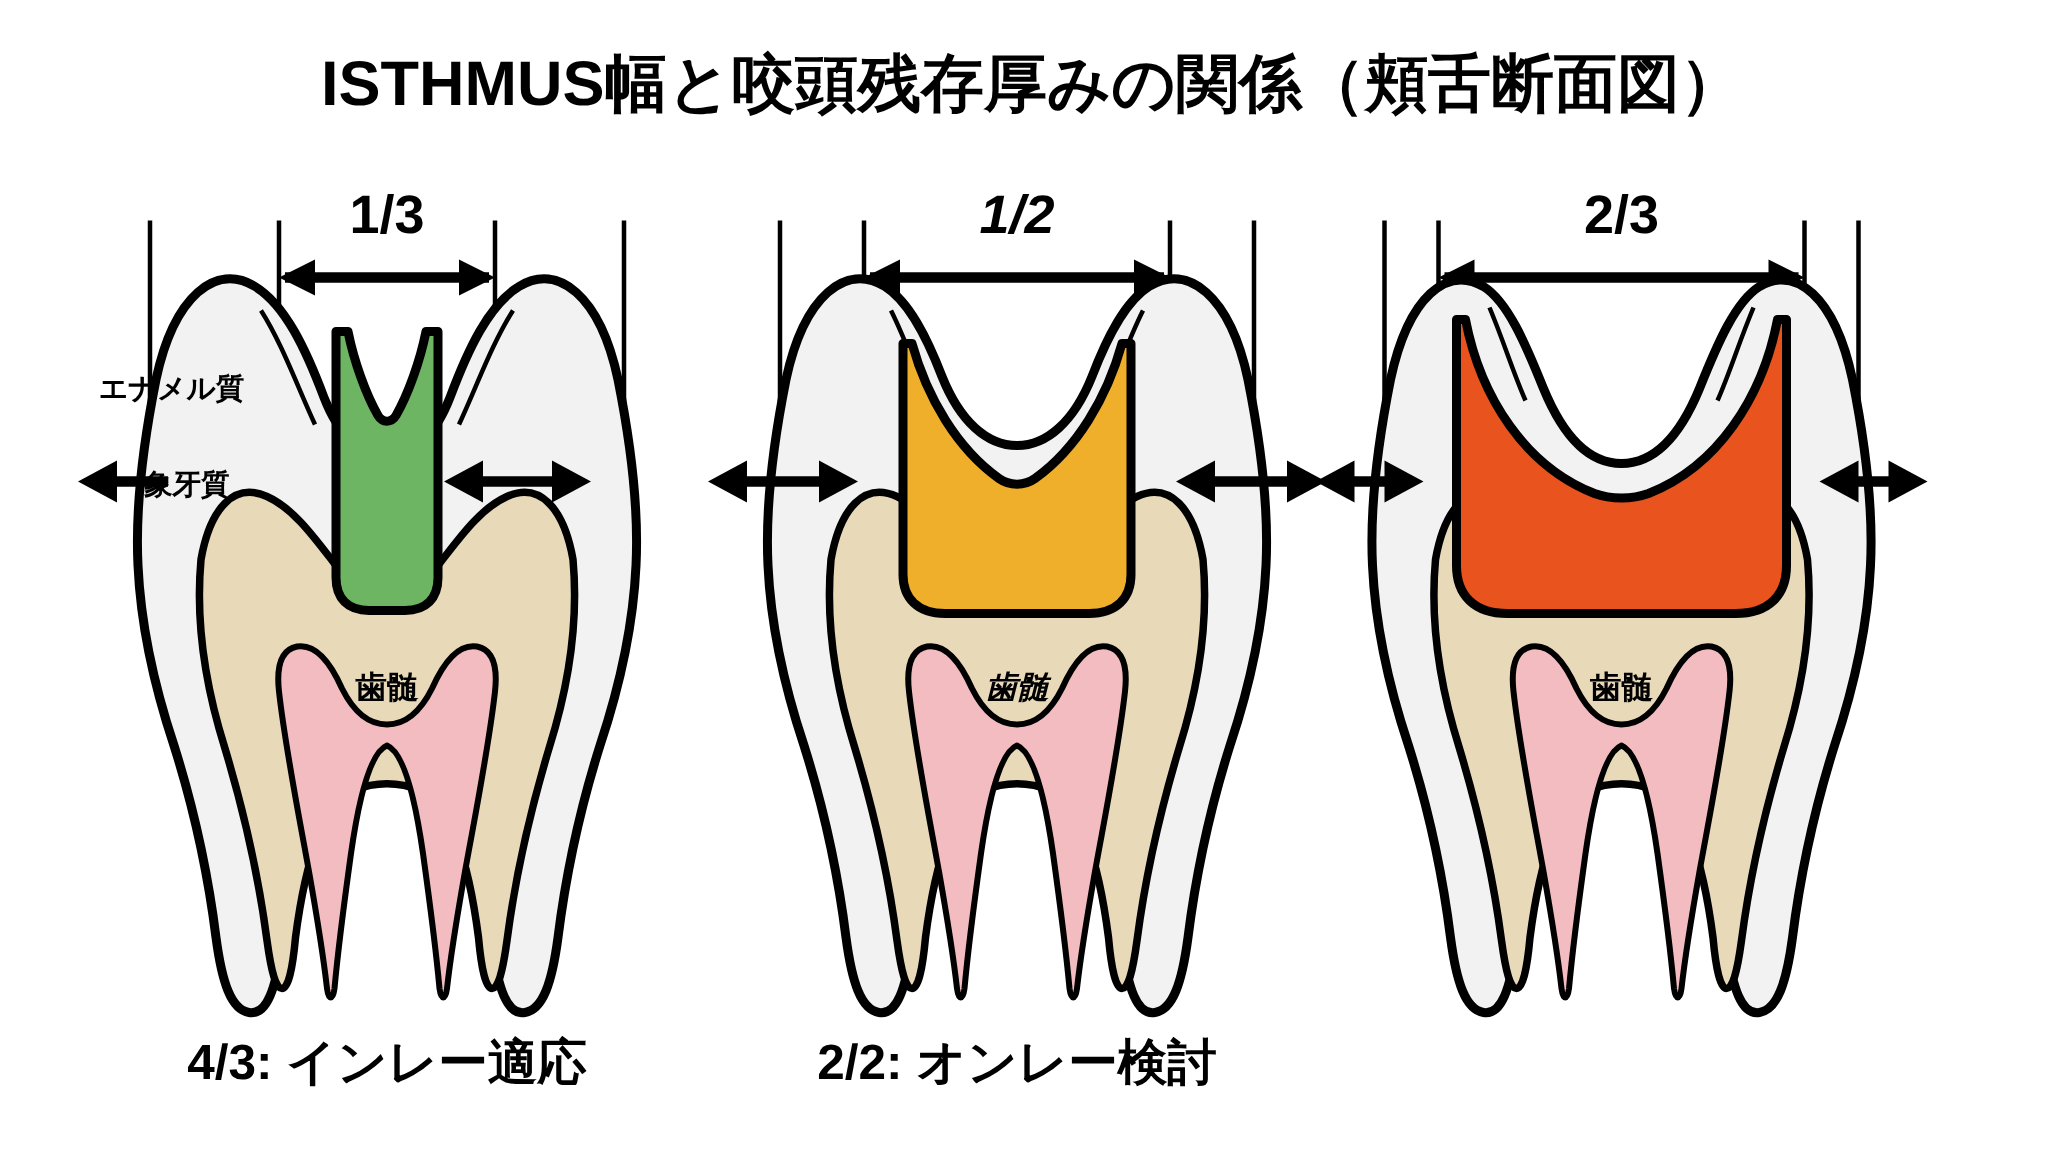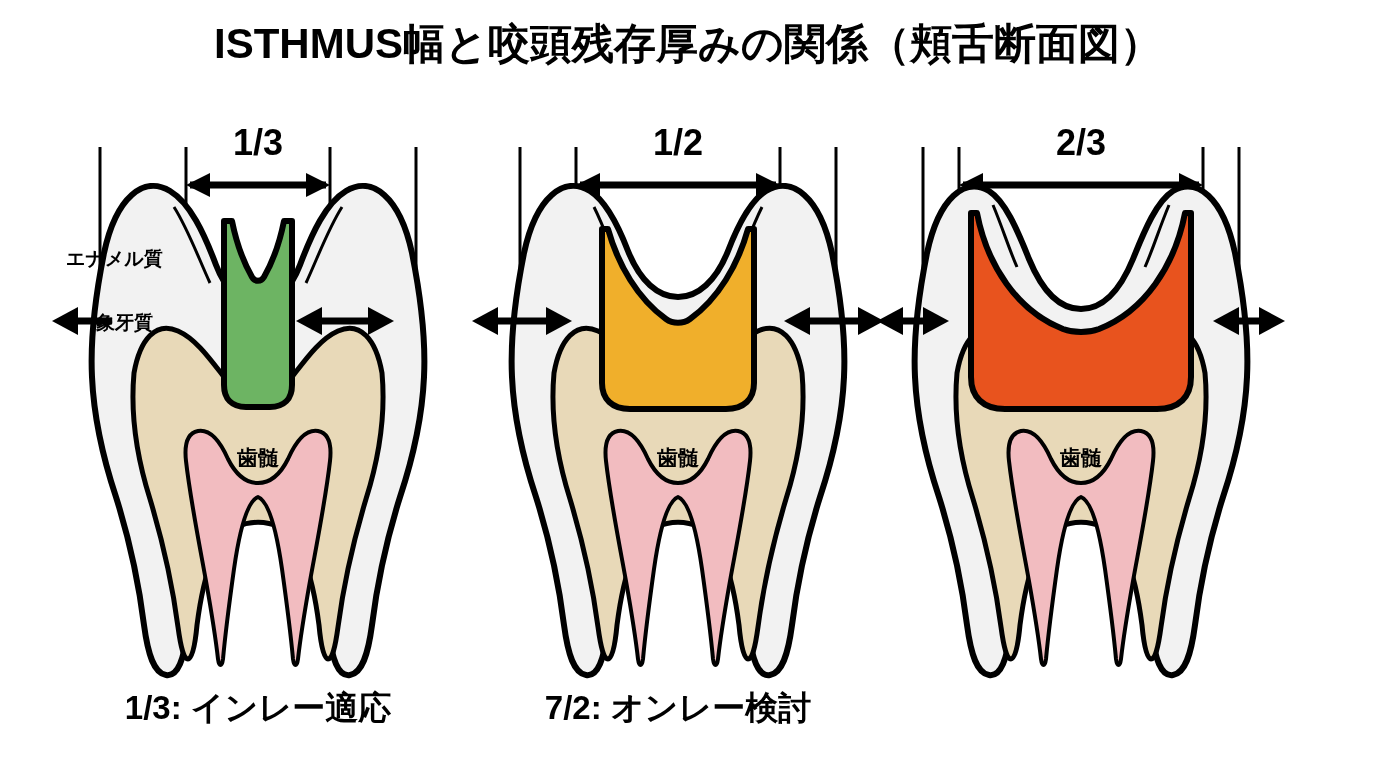--- a/index.html
+++ b/index.html
@@ -15,21 +15,21 @@
     overflow: hidden;
     position: relative;
   }
   #diagram-root {
     position: relative;
     width: 1376px;
     height: 768px;
   }
   .page-title {
     position: absolute;
-    top: 16px;
+    top: 28px;
     left: 0;
     width: 1376px;
     text-align: center;
     font-size: 42px;
     font-weight: bold;
     letter-spacing: 0px;
     color: #000000;
     white-space: nowrap;
   }
   .teeth-row {
@@ -39,21 +39,21 @@
     width: 1134px;
     height: 560px;
   }
   .tooth-panel {
     position: absolute;
     top: 0;
     width: 440px;
     height: 560px;
   }
   .tooth-panel.p1 { left: 38px; }
-  .tooth-panel.p2 { left: 458px; }
+  .tooth-panel.p2 { left: 458px; font-style: italic; }
   .tooth-panel.p3 { left: 861px; }
   .tooth-svg {
     display: block;
     width: 440px;
     height: 560px;
   }
   .captions-row {
     position: absolute;
     top: 686px;
     left: 0;
@@ -408,17 +408,17 @@
           <polygon points="424,196 398,182 398,210" fill="#000"></polygon>
         </g>
 
         <text class="pulp-label" x="220" y="340" text-anchor="middle" fill="#000">歯髄</text>
       </svg>
     </div>
 
   </div>
 
   <div class="captions-row">
-    <div class="caption c1">1/3: インレー適応</div>
-    <div class="caption c2">7/2: オンレー検討</div>
+    <div class="caption c1">4/3: インレー適応</div>
+    <div class="caption c2">2/2: オンレー検討</div>
   </div>
 
 </div>
 
 </body></html>

